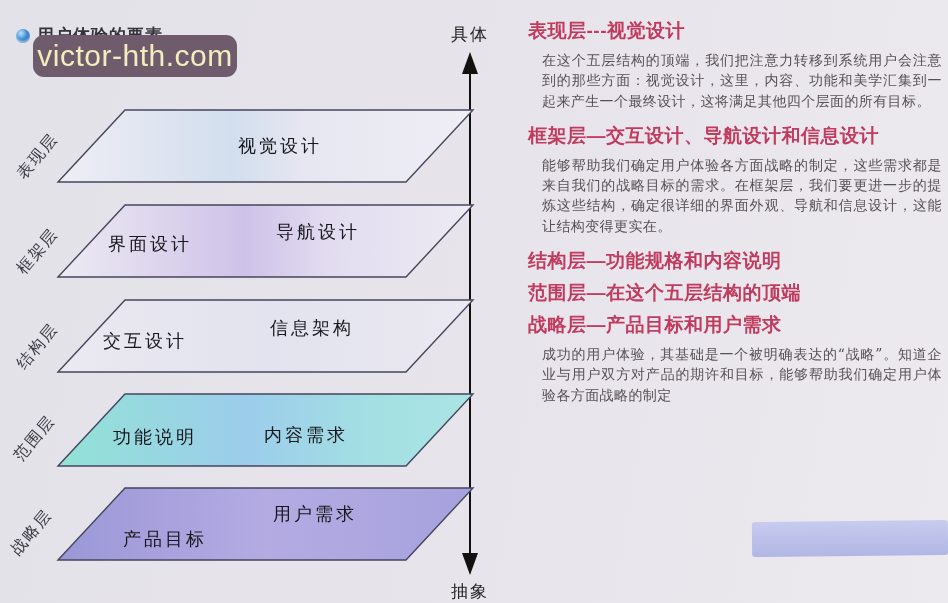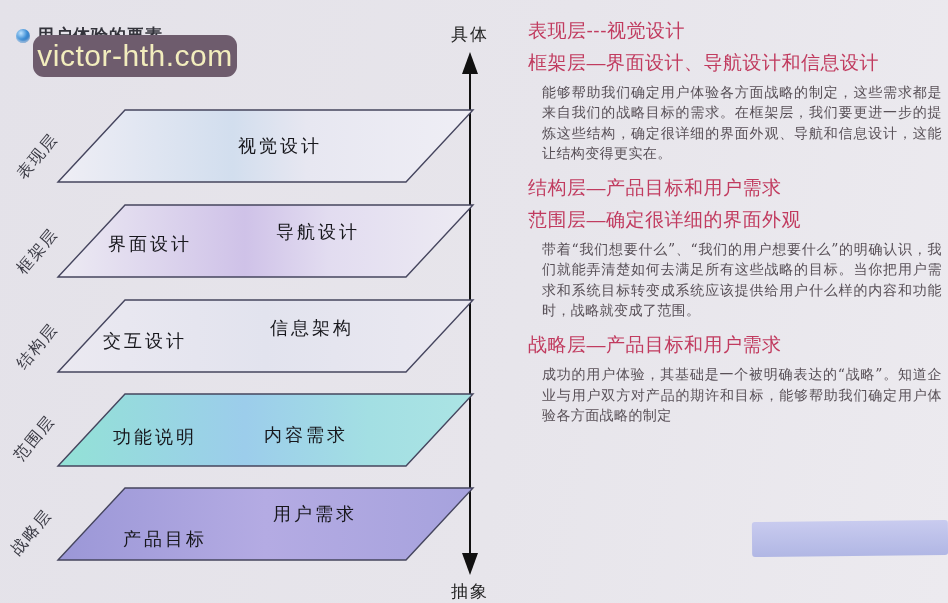--- a/index.html
+++ b/index.html
@@ -27,21 +27,21 @@
   }
   
   .diagram{position:absolute;left:0;top:0;z-index:1;}
   .layer-poly{stroke:#45455e;stroke-width:1.4;}
   .layer-label{font-family:"DejaVu Serif",serif;font-size:16px;fill:#3a3a44;letter-spacing:2px;}
   .cell-text{font-family:"DejaVu Serif",serif;font-size:18px;fill:#17171c;letter-spacing:3px;text-anchor:middle;}
   .axis-label{font-family:"DejaVu Serif",serif;font-size:17px;fill:#222;letter-spacing:2px;text-anchor:middle;}
   
   .rightcol{position:absolute;left:528px;top:18px;width:414px;z-index:2;}
   .section h3{
-    margin:0 0 6px 0;font-size:19px;font-weight:normal;color:#c13b5f;letter-spacing:.5px;
+    margin:0 0 6px 0;font-size:19px;font-weight:bold;color:#c13b5f;letter-spacing:.5px;
   }
   .section p{
     margin:0 0 12px 0;padding-left:14px;
     font-family:"DejaVu Serif",serif;font-size:14px;line-height:1.45;
     color:#585057;letter-spacing:.4px;text-align:justify;
   }
   
   .patch{
     position:absolute;left:752px;top:521px;width:196px;height:35px;z-index:4;
     background:linear-gradient(#c4c7ef,#a9b0e3);
@@ -121,31 +121,31 @@
 
     <polygon class="layer-poly" fill="url(#g5)" points="58,560 125,488 473,488 406,560"></polygon>
     <text class="cell-text" x="165" y="545">产品目标</text>
     <text class="cell-text" x="315" y="520">用户需求</text>
     <text class="layer-label" transform="translate(18,556) rotate(-50)">战略层</text>
   </svg>
 
   <div class="rightcol">
     <div class="section">
       <h3>表现层---视觉设计</h3>
+      <p>在这个五层结构的顶端，我们把注意力转移到系统用户会注意到的那些方面：视觉设计，这里，内容、功能和美学汇集到一起来产生一个最终设计，这将满足其他四个层面的所有目标。</p>
     </div>
     <div class="section">
-      <h3>框架层—界面设计、导航设计和信息设计</h3>
+      <h3>框架层—交互设计、导航设计和信息设计</h3>
       <p>能够帮助我们确定用户体验各方面战略的制定，这些需求都是来自我们的战略目标的需求。在框架层，我们要更进一步的提炼这些结构，确定很详细的界面外观、导航和信息设计，这能让结构变得更实在。</p>
     </div>
     <div class="section">
-      <h3>结构层—产品目标和用户需求</h3>
+      <h3>结构层—功能规格和内容说明</h3>
     </div>
     <div class="section">
-      <h3>范围层—确定很详细的界面外观</h3>
-      <p>带着“我们想要什么”、“我们的用户想要什么”的明确认识，我们就能弄清楚如何去满足所有这些战略的目标。当你把用户需求和系统目标转变成系统应该提供给用户什么样的内容和功能时，战略就变成了范围。</p>
+      <h3>范围层—在这个五层结构的顶端</h3>
     </div>
     <div class="section">
       <h3>战略层—产品目标和用户需求</h3>
       <p>成功的用户体验，其基础是一个被明确表达的“战略”。知道企业与用户双方对产品的期许和目标，能够帮助我们确定用户体验各方面战略的制定</p>
     </div>
   </div>
 
   <div class="patch"></div>
 
 </div>

